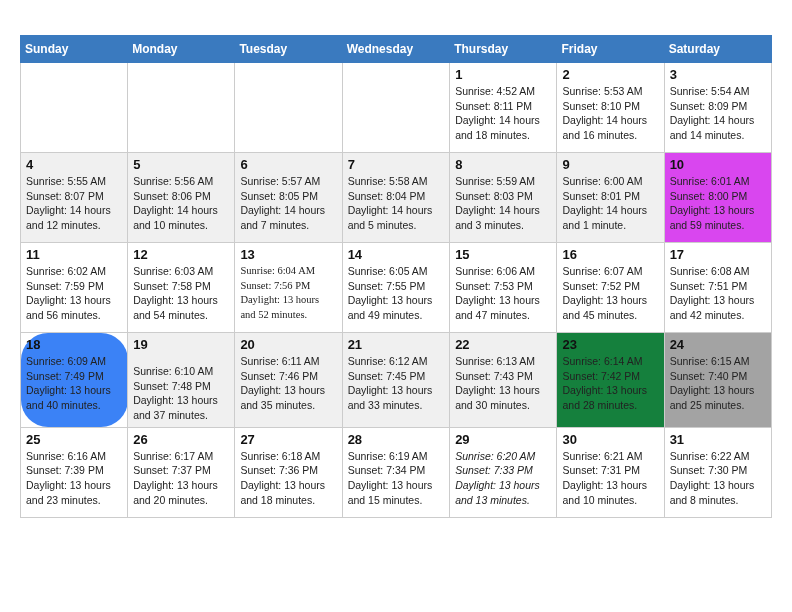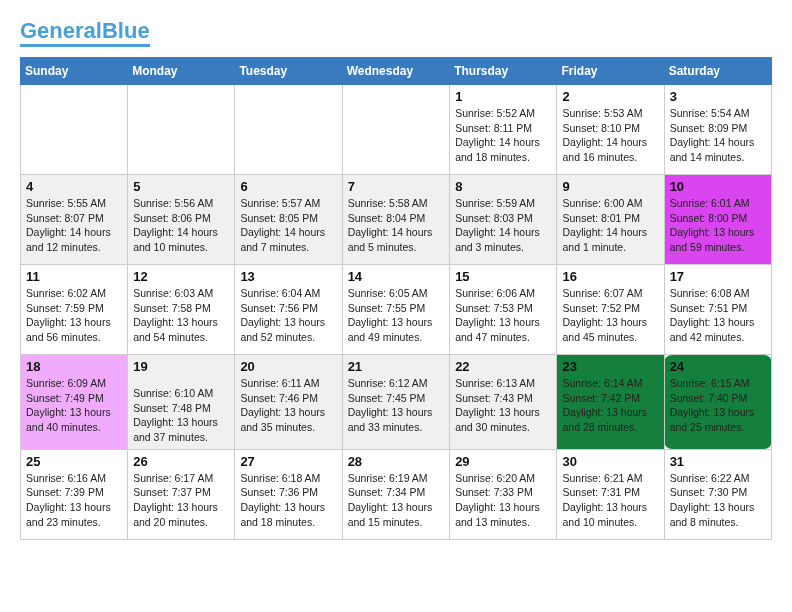--- a/index.html
+++ b/index.html
@@ -90,23 +90,20 @@
     }
     .calendar tr:nth-child(even) td.empty {
       background: #f5f5f5 !important;
     }
   </style>
 </head>
 <body>
 
 <div class="header">
   <div class="logo">
-    <div class="logo-text">
-      <span>General</span><span style="color:#4a9fd4">Blue</span>
-    </div>
     <div class="logo-underline"></div>
   </div>
   <div class="title-section">
     <div class="month-year"></div>
     <div class="location"></div>
   </div>
 </div>
 
 <table class="calendar">
   <thead>
@@ -121,21 +118,21 @@
       </tr>
   </thead>
   <tbody id="calendar-body">
   <tr>
         <td class="empty"></td>
         <td class="empty"></td>
         <td class="empty"></td>
         <td class="empty"></td>
         <td>
           <div class="day-num">1</div>
-          <div class="day-info" style="white-space: pre-line;">Sunrise: 5:52 AM
+          <div class="day-info" style="white-space: pre-line;">Sunrise: 4:52 AM
 Sunset: 8:11 PM
 Daylight: 14 hours
 and 18 minutes.</div>
         </td>
         <td>
           <div class="day-num">2</div>
           <div class="day-info" style="white-space: pre-line;">Sunrise: 5:53 AM
 Sunset: 8:10 PM
 Daylight: 14 hours
 and 16 minutes.</div>
@@ -209,21 +206,21 @@
         </td>
         <td>
           <div class="day-num">12</div>
           <div class="day-info" style="white-space: pre-line;">Sunrise: 6:03 AM
 Sunset: 7:58 PM
 Daylight: 13 hours
 and 54 minutes.</div>
         </td>
         <td>
           <div class="day-num">13</div>
-          <div class="day-info" style="white-space: pre-line;">Sunrise: 6:04 AM
+          <div class="day-info" style="white-space: pre-line; font-family: Liberation Serif, serif;">Sunrise: 6:04 AM
 Sunset: 7:56 PM
 Daylight: 13 hours
 and 52 minutes.</div>
         </td>
         <td>
           <div class="day-num">14</div>
           <div class="day-info" style="white-space: pre-line;">Sunrise: 6:05 AM
 Sunset: 7:55 PM
 Daylight: 13 hours
 and 49 minutes.</div>
@@ -244,21 +241,21 @@
         </td>
         <td>
           <div class="day-num">17</div>
           <div class="day-info" style="white-space: pre-line;">Sunrise: 6:08 AM
 Sunset: 7:51 PM
 Daylight: 13 hours
 and 42 minutes.</div>
         </td>
       </tr>
       <tr>
-        <td style="background: #f0abfc;">
+        <td style="background: #3b82f6; border-radius: 27px;">
           <div class="day-num">18</div>
           <div class="day-info" style="white-space: pre-line;">Sunrise: 6:09 AM
 Sunset: 7:49 PM
 Daylight: 13 hours
 and 40 minutes.</div>
         </td>
         <td style="background: rgb(240, 240, 240);">
           <div class="day-num">19</div>
           <div class="day-info" style="white-space: pre-line; margin-top: 12px;">Sunrise: 6:10 AM
 Sunset: 7:48 PM
@@ -286,21 +283,21 @@
 Daylight: 13 hours
 and 30 minutes.</div>
         </td>
         <td style="background: #15803d;">
           <div class="day-num">23</div>
           <div class="day-info" style="white-space: pre-line;">Sunrise: 6:14 AM
 Sunset: 7:42 PM
 Daylight: 13 hours
 and 28 minutes.</div>
         </td>
-        <td style="background: #15803d; border-radius: 8px;">
+        <td style="background: #a3a3a3;">
           <div class="day-num">24</div>
           <div class="day-info" style="white-space: pre-line;">Sunrise: 6:15 AM
 Sunset: 7:40 PM
 Daylight: 13 hours
 and 25 minutes.</div>
         </td>
       </tr>
       <tr>
         <td>
           <div class="day-num">25</div>
@@ -325,21 +322,21 @@
         </td>
         <td>
           <div class="day-num">28</div>
           <div class="day-info" style="white-space: pre-line;">Sunrise: 6:19 AM
 Sunset: 7:34 PM
 Daylight: 13 hours
 and 15 minutes.</div>
         </td>
         <td>
           <div class="day-num">29</div>
-          <div class="day-info" style="white-space: pre-line;">Sunrise: 6:20 AM
+          <div class="day-info" style="white-space: pre-line; font-style: italic;">Sunrise: 6:20 AM
 Sunset: 7:33 PM
 Daylight: 13 hours
 and 13 minutes.</div>
         </td>
         <td>
           <div class="day-num">30</div>
           <div class="day-info" style="white-space: pre-line;">Sunrise: 6:21 AM
 Sunset: 7:31 PM
 Daylight: 13 hours
 and 10 minutes.</div>

